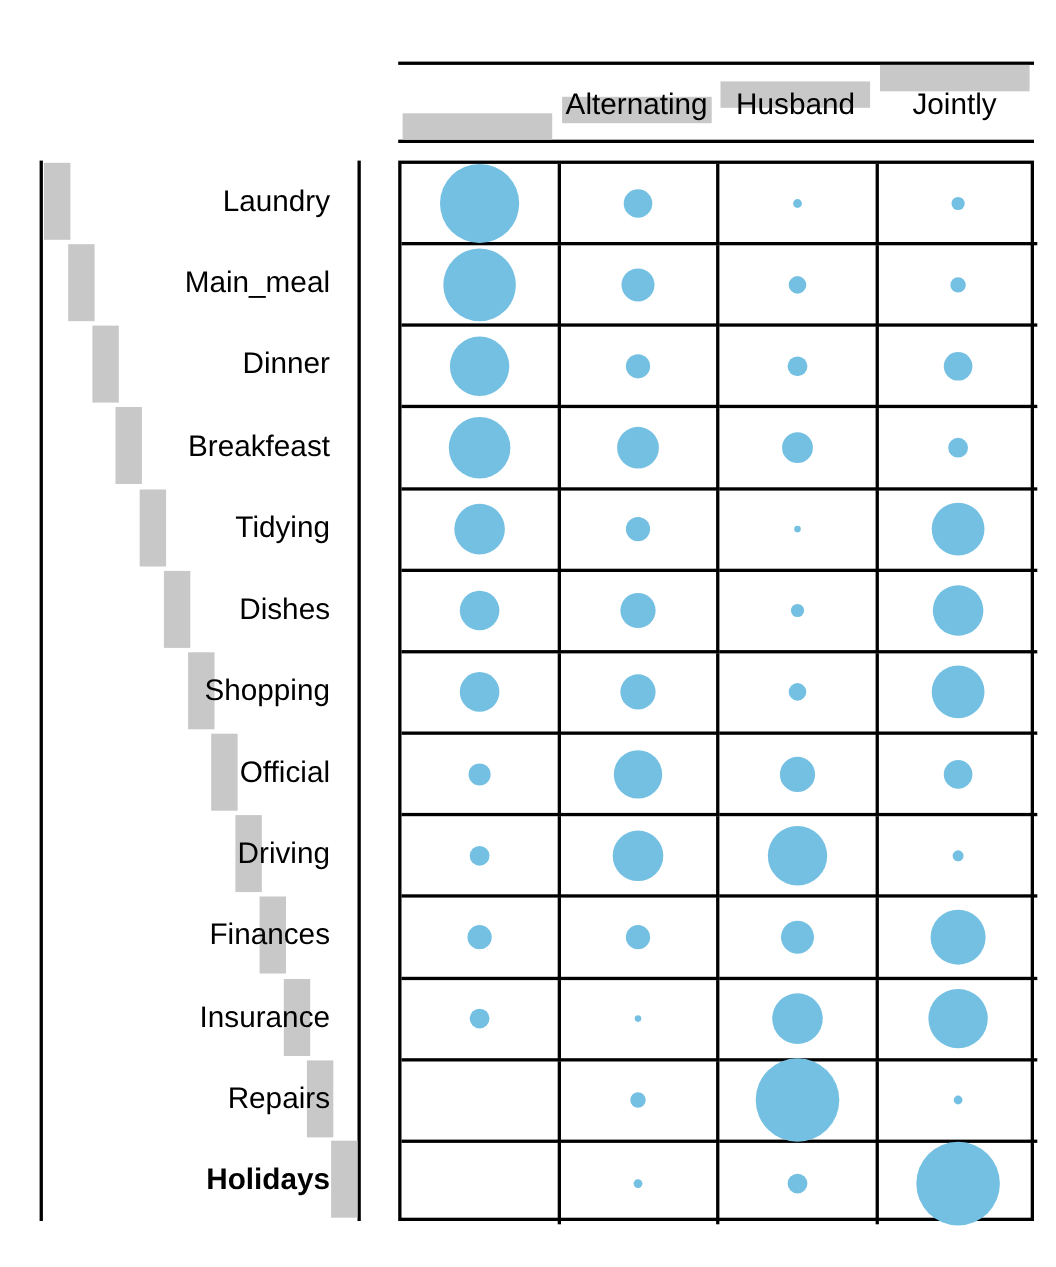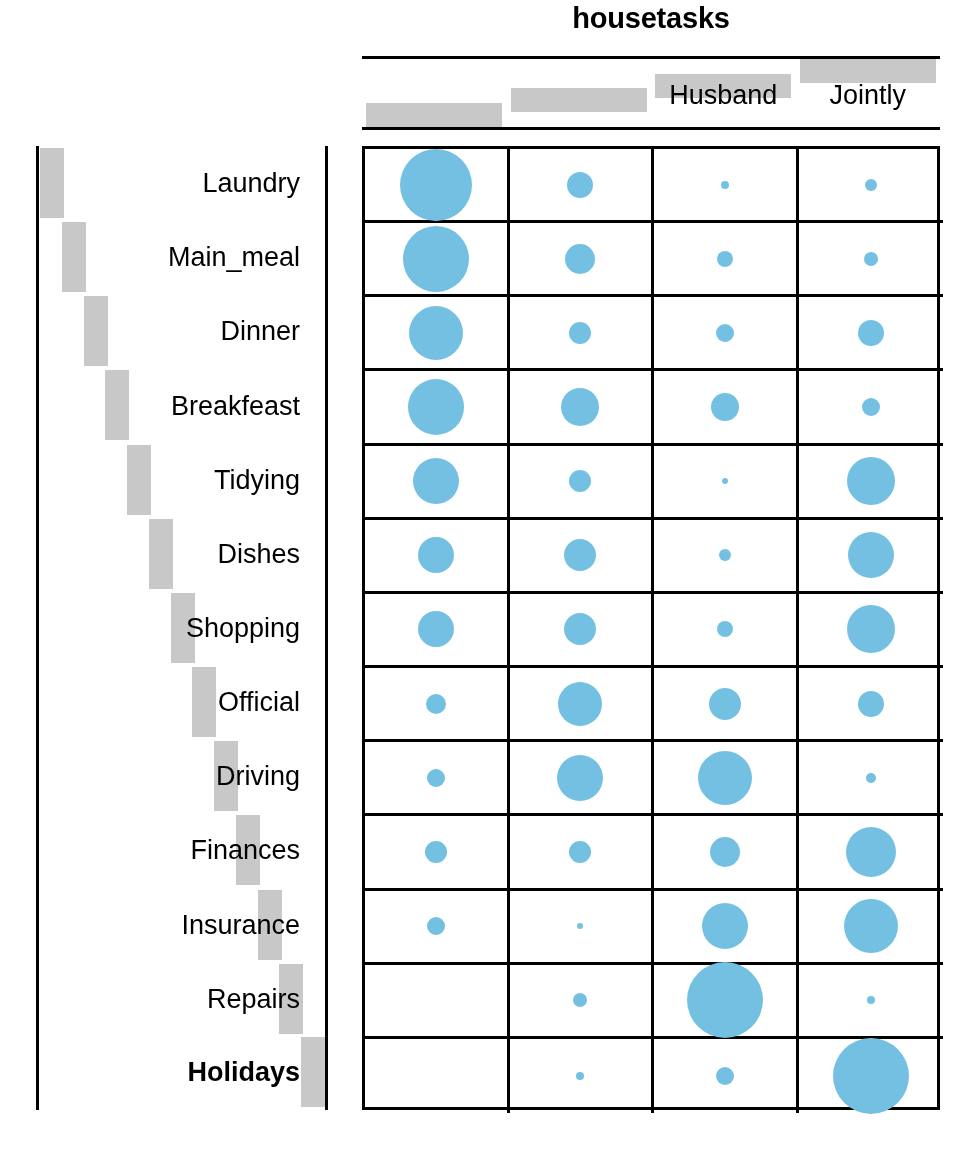--- a/index.html
+++ b/index.html
@@ -110,31 +110,31 @@
     border-radius: 50%;
     background: #74c0e3;
     transform: translate(-50%, -50%);
   }
 </style>
 </head>
 <body>
 
 <div id="root">
 
-  <div class="title">housetasks</div>
 
   <div class="colhead">
     <div class="colhead-rule-top"></div>
     <div class="colhead-rule-bot"></div>
     <div id="colcells">
         <div class="col-cell" style="left: 0px;">
           <div class="col-bar" style="top: 44px;"></div>
         </div>
         <div class="col-cell" style="left: 144.5px;">
           <div class="col-bar" style="top: 29.3333px;"></div>
+          <div class="col-label">Alternating</div>
         </div>
         <div class="col-cell" style="left: 289px;">
           <div class="col-bar" style="top: 14.6667px;"></div>
           <div class="col-label">Husband</div>
         </div>
         <div class="col-cell" style="left: 433.5px;">
           <div class="col-bar" style="top: 0px;"></div>
           <div class="col-label">Jointly</div>
         </div>
       </div>

